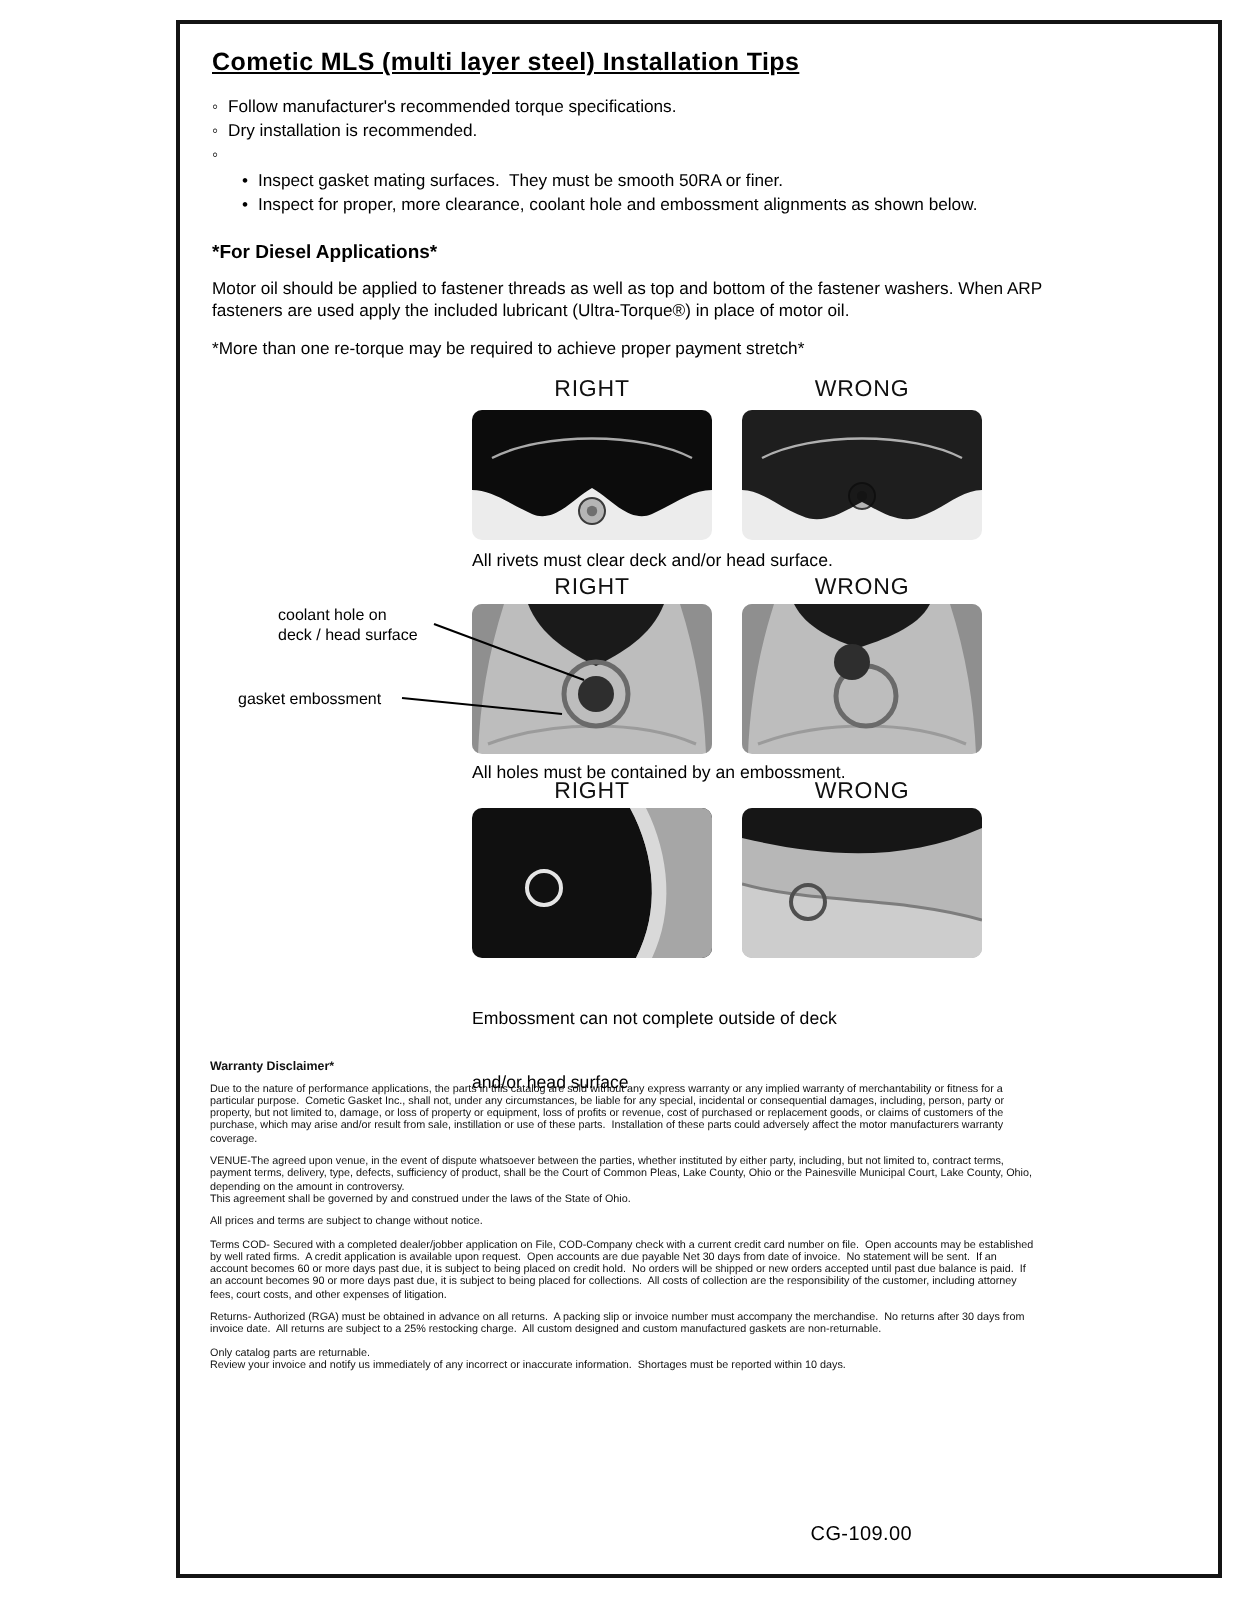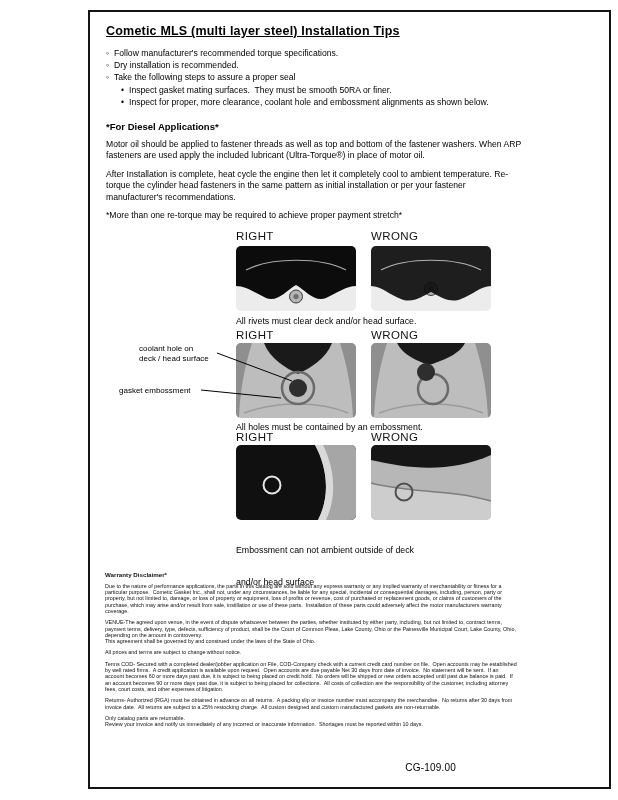--- a/index.html
+++ b/index.html
@@ -24,21 +24,21 @@
   }
 
   .bullet-row { display: flex; font-size: 8.6px; line-height: 12.2px; white-space: pre-wrap; }
   .bullet-row .marker { flex: 0 0 auto; width: 9px; text-align: left; padding-left: 1px; }
   .bullet-row.sub { padding-left: 15px; }
 
   .section-heading { font-size: 9.5px; font-weight: bold; margin: 13px 0 0 1px; }
   .para { font-size: 8.6px; line-height: 11.4px; width: 418px; margin: 7px 0 0 1px; white-space: pre-wrap; }
 
   .diagram-section { position: relative; height: 314px; margin-top: 9px; }
-  .dg-header { position: absolute; width: 120px; font-size: 11.5px; letter-spacing: 0.4px; color: #111; }
+  .dg-header { position: absolute; width: 120px; text-align: center; font-size: 11.5px; letter-spacing: 0.4px; color: #111; }
   .dg-img { position: absolute; width: 120px; border-radius: 5px; display: block; }
   .dg-caption { position: absolute; font-size: 8.8px; line-height: 10.5px; white-space: pre-wrap; }
   .dg-label { position: absolute; font-size: 8px; line-height: 9.6px; color: #000; }
   .connector-svg { position: absolute; left: 0; top: 0; width: 493px; height: 314px; pointer-events: none; }
 
   .warranty { margin-top: 28px; width: 412px; font-size: 5.4px; line-height: 6.3px; color: #111; }
   .warranty-heading { font-size: 6.2px; font-weight: bold; margin: 0 0 4px 0; }
   .w-para { margin: 0 0 5px 0; white-space: pre-wrap; }
   .w-para.tight { margin-bottom: 0; }
 
@@ -56,35 +56,33 @@
       <div class="bullet-row">
         <span class="marker">◦</span>
         <span>Follow manufacturer's recommended torque specifications.</span>
       </div>
       <div class="bullet-row">
         <span class="marker">◦</span>
         <span>Dry installation is recommended.</span>
       </div>
       <div class="bullet-row">
         <span class="marker">◦</span>
-        <span>Take the following steps to assure a proper seal</span>
       </div>
       <div class="bullet-row sub">
         <span class="marker">•</span>
         <span>Inspect gasket mating surfaces.  They must be smooth 50RA or finer.</span>
       </div>
       <div class="bullet-row sub">
         <span class="marker">•</span>
         <span>Inspect for proper, more clearance, coolant hole and embossment alignments as shown below.</span>
       </div>
     </div>
 
     <div class="section-heading">*For Diesel Applications*</div>
     <div class="para">Motor oil should be applied to fastener threads as well as top and bottom of the fastener washers. When ARP fasteners are used apply the included lubricant (Ultra-Torque®) in place of motor oil.</div>
-    <div class="para">After Installation is complete, heat cycle the engine then let it completely cool to ambient temperature. Re-torque the cylinder head fasteners in the same pattern as initial installation or per your fastener manufacturer's recommendations.</div>
     <div class="para">*More than one re-torque may be required to achieve proper payment stretch*</div>
 
     <div class="diagram-section">
 
       <div class="dg-header" style="left:131px;top:0;">RIGHT</div>
       <div class="dg-header" style="left:266px;top:0;">WRONG</div>
 
       <svg class="dg-img" style="left:131px;top:16px;height:65px;" viewBox="0 0 120 65">
         <rect width="120" height="65" fill="#ececec"></rect>
         <path d="M0,0 H120 V40 C110,40 101,47 90,52 C79,57 69,44 60,39 C51,44 41,57 30,52 C19,47 10,40 0,40 Z" fill="#0c0c0c"></path>
@@ -147,21 +145,21 @@
       </svg>
       <svg class="dg-img" style="left:266px;top:215px;height:75px;" viewBox="0 0 120 75">
         <rect width="120" height="75" fill="#b7b7b7"></rect>
         <path d="M0,0 H120 V10 C80,28 38,24 0,15 Z" fill="#161616"></path>
         <path d="M0,38 C36,48 78,44 120,56 L120,75 H0 Z" fill="#cdcdcd"></path>
         <path d="M0,38 C36,48 78,44 120,56" stroke="#7d7d7d" stroke-width="1.5" fill="none"></path>
         <circle cx="33" cy="47" r="8.5" fill="none" stroke="#4f4f4f" stroke-width="2"></circle>
       </svg>
 
       <div class="dg-caption" style="left:131px;top:294px;">
-        <div>Embossment can not ambient outside of deck</div>
+        <div>Embossment can not complete outside of deck</div>
         <div>and/or head surface</div>
       </div>
 
     </div>
 
     <div class="warranty">
       <div class="warranty-heading">Warranty Disclaimer*</div>
       <div class="w-para">Due to the nature of performance applications, the parts in this catalog are sold without any express warranty or any implied warranty of merchantability or fitness for a particular purpose.  Cometic Gasket Inc., shall not, under any circumstances, be liable for any special, incidental or consequential damages, including, person, party or property, but not limited to, damage, or loss of property or equipment, loss of profits or revenue, cost of purchased or replacement goods, or claims of customers of the purchase, which may arise and/or result from sale, instillation or use of these parts.  Installation of these parts could adversely affect the motor manufacturers warranty coverage.</div>
       <div class="w-para tight">VENUE-The agreed upon venue, in the event of dispute whatsoever between the parties, whether instituted by either party, including, but not limited to, contract terms, payment terms, delivery, type, defects, sufficiency of product, shall be the Court of Common Pleas, Lake County, Ohio or the Painesville Municipal Court, Lake County, Ohio, depending on the amount in controversy.</div>
       <div class="w-para">This agreement shall be governed by and construed under the laws of the State of Ohio.</div>

